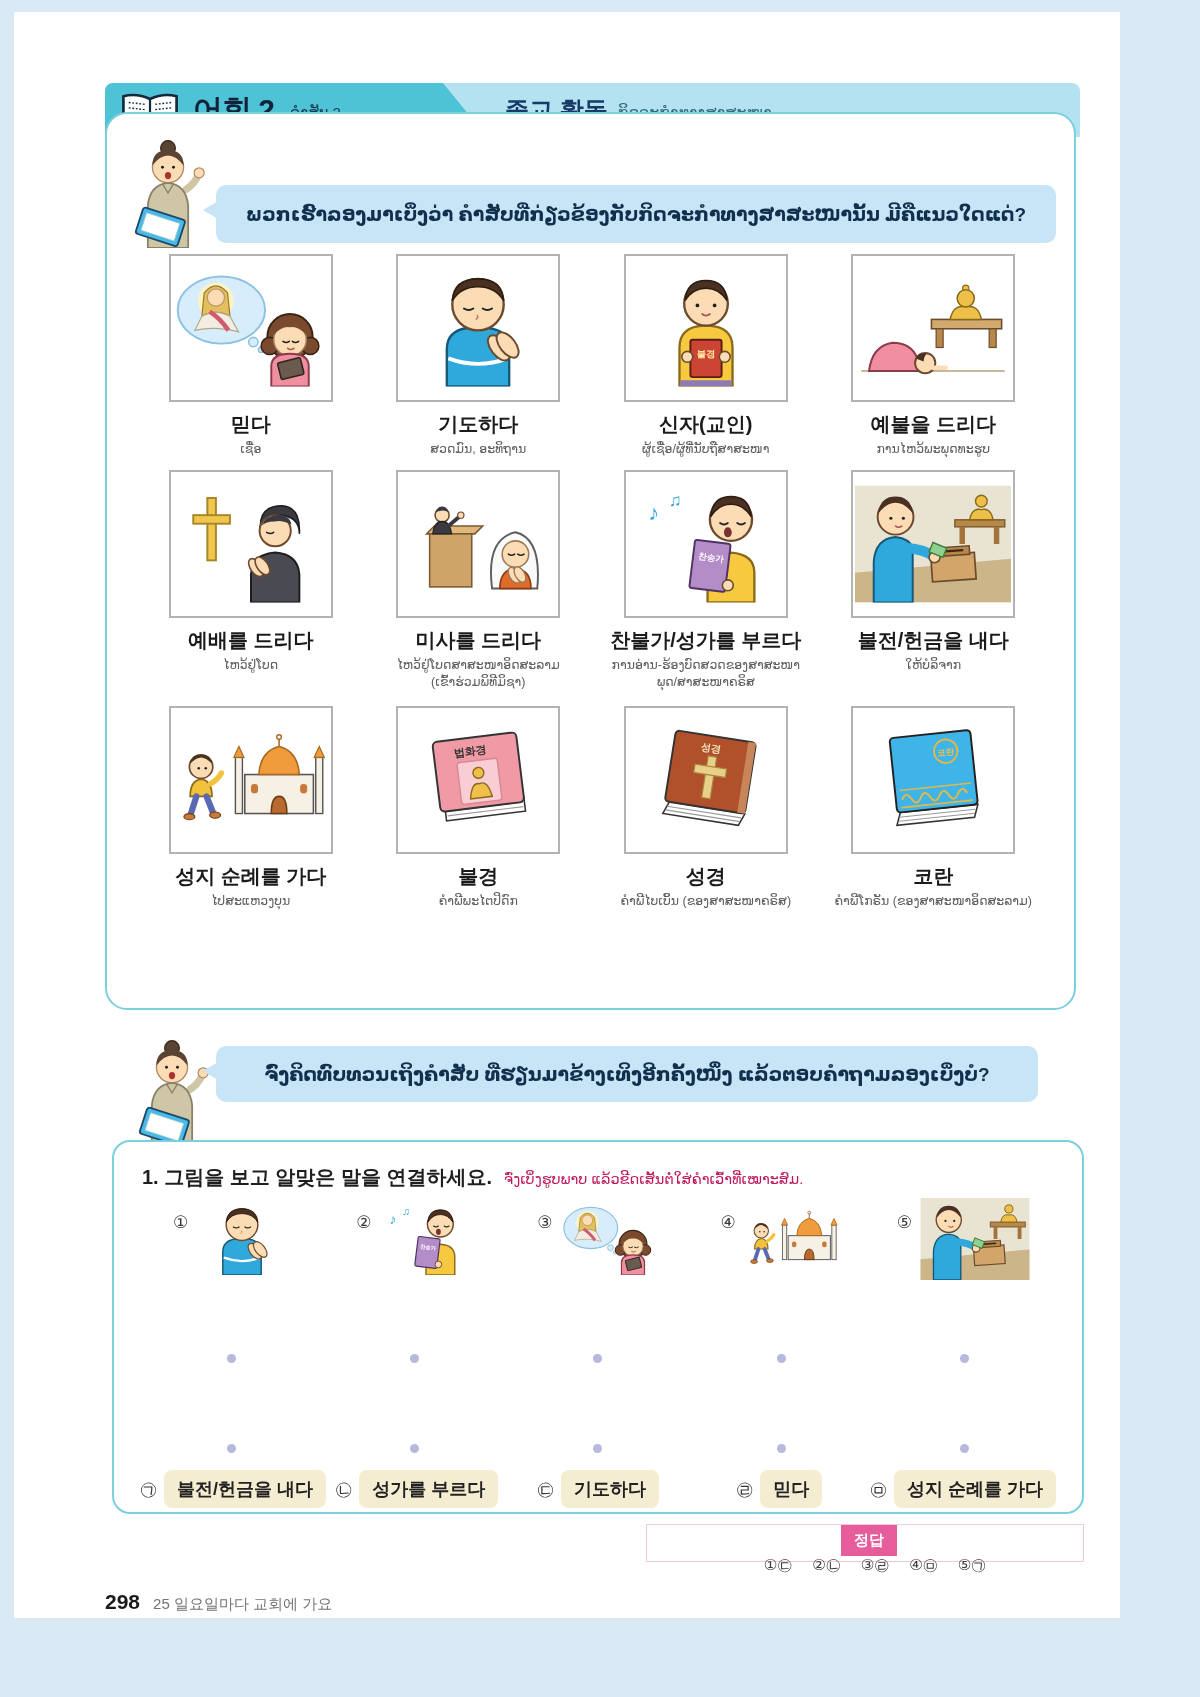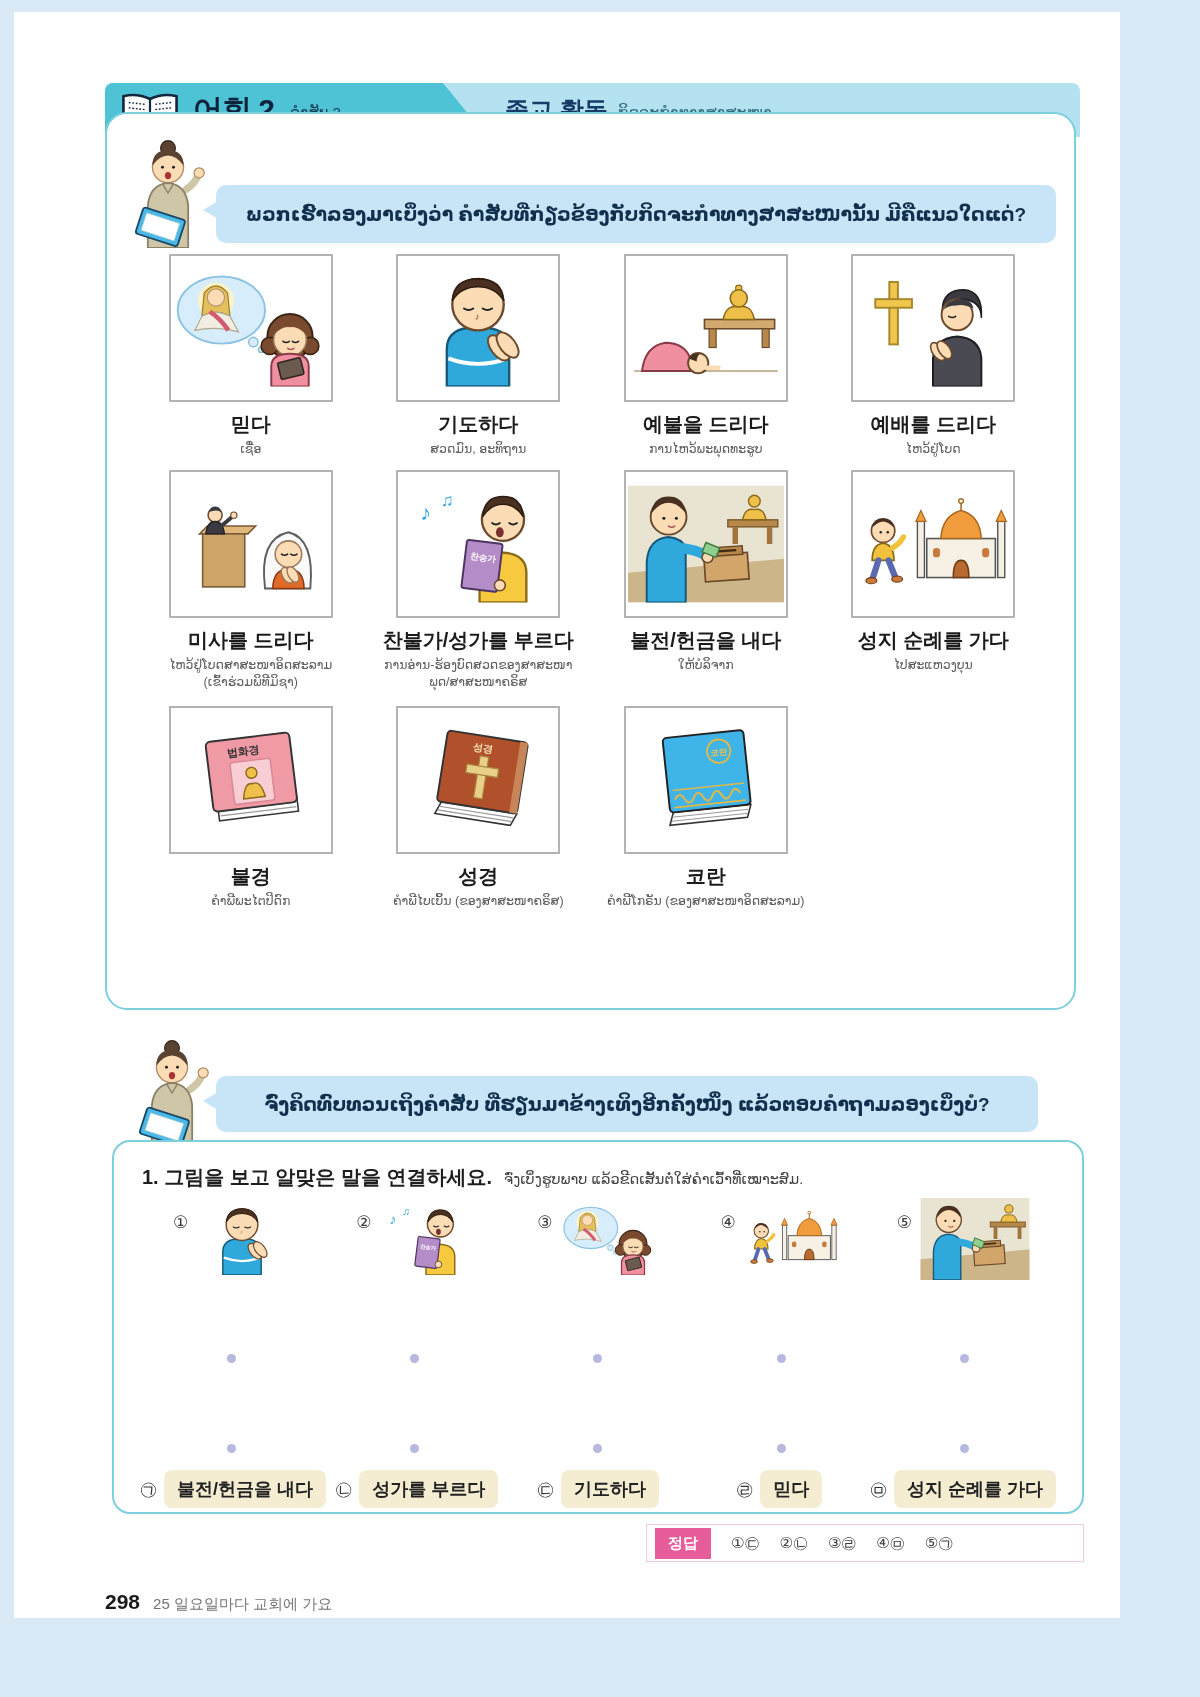--- a/index.html
+++ b/index.html
@@ -23,54 +23,54 @@
   .vpanel{position:absolute;left:91px;top:100px;width:971px;height:898px;background:#fff;
           border:2.5px solid #7ccfdd;border-radius:22px;box-sizing:border-box;}
   .teacher{position:absolute;width:92px;height:110px;}
   .t1{left:108px;top:126px;}
   .t2{left:112px;top:1026px;}
   .bubble{position:absolute;background:#c8e5f7;border-radius:10px;display:flex;align-items:center;
           justify-content:center;font-size:19px;font-weight:bold;color:#10304e;}
   .bubble:before{content:"";position:absolute;left:-13px;top:16px;border-top:9px solid transparent;
           border-bottom:9px solid transparent;border-right:15px solid #c8e5f7;}
   .b1{left:202px;top:173px;width:840px;height:58px;text-align:right;}
-  .b2{left:202px;top:1064px;width:822px;height:56px;}
+  .b2{left:202px;top:1034px;width:822px;height:56px;}
 
   .vgrid{position:absolute;left:128px;top:242px;width:900px;display:grid;
          grid-template-columns:repeat(4,1fr);grid-template-rows:216px 236px auto;column-gap:10px;}
   .vcell{display:flex;flex-direction:column;align-items:center;}
   .vimg{width:164px;height:148px;border:2px solid #b3b3b3;background:#fff;box-sizing:border-box;
         display:flex;align-items:center;justify-content:center;overflow:hidden;}
   .vimg svg{display:block;}
   .vko{font-size:20px;font-weight:bold;color:#1b1b1b;margin-top:9px;white-space:nowrap;}
   .vlo{font-size:12.5px;color:#5d5d5d;margin-top:3px;line-height:1.35;max-width:200px;text-align:center;}
 
   
   .expanel{position:absolute;left:98px;top:1128px;width:972px;height:374px;background:#fff;
            border:2.5px solid #7ccfdd;border-radius:18px;box-sizing:border-box;padding-left:40px;}
   .extitle{position:absolute;left:28px;top:22px;display:flex;align-items:baseline;gap:12px;}
   .extitle-ko{font-size:20px;font-weight:bold;color:#1e1e1e;}
-  .extitle-lo{font-size:14.5px;color:#404040;}
+  .extitle-lo{font-size:14.5px;color:#be185d;}
   .exrow{position:absolute;left:26px;width:916px;display:grid;grid-template-columns:repeat(5,1fr);}
   .ex-items{top:56px;}
   .ex-item{display:flex;align-items:center;justify-content:center;gap:6px;}
   .ex-num{font-size:17px;color:#3a3a3a;align-self:flex-start;margin-top:14px;}
   .ex-dots1{top:212px;}
   .ex-dots2{top:302px;}
   .dotcell{display:flex;justify-content:center;}
   .dot{width:9px;height:9px;border-radius:50%;background:#b6b9dd;}
   .ex-opts{top:328px;}
   .opt{display:flex;align-items:center;justify-content:center;gap:7px;}
   .opt-letter{font-size:17px;color:#333;}
   .opt-box{background:#f4edd2;border-radius:8px;padding:7px 13px;font-size:18px;font-weight:600;
            color:#222;white-space:nowrap;}
 
   
   .answers{position:absolute;left:632px;top:1512px;width:438px;height:38px;border:1.5px solid #f3cadb;
-           background:#fff;display:flex;align-items:center;box-sizing:border-box;}
+           background:#fff;display:flex;align-items:center;box-sizing:border-box;flex-direction:column;}
   .ak-label{background:#e75d9b;color:#fff;font-size:15px;font-weight:bold;padding:6px 13px;margin-left:8px;}
   .ak-list{display:flex;gap:20px;margin-left:20px;font-size:15px;color:#3c3c3c;}
   .footer{position:absolute;left:91px;top:1566px;display:flex;align-items:baseline;gap:13px;margin-top:12px;}
   .pageno{font-size:21px;font-weight:bold;color:#1a1a1a;}
   .booktitle{font-size:15px;color:#737373;}
 </style>
 </head>
 <body>
 
 <svg width="0" height="0" style="position:absolute">
@@ -344,20 +344,29 @@
           <svg width="156" height="142" viewBox="0 0 200 150">
               <use href="#sym-pray"></use>
             </svg>
         </div>
         <div class="vko">기도하다</div>
         <div class="vlo">ສວດມົນ, ອະທິຖານ</div>
       </div>
       <div class="vcell">
         <div class="vimg">
           <svg width="156" height="142" viewBox="0 0 200 150">
+              <use href="#sym-believer"></use>
+            </svg>
+        </div>
+        <div class="vko">신자(교인)</div>
+        <div class="vlo">ຜູ້ເຊື່ອ/ຜູ້ທີ່ນັບຖືສາສະໜາ</div>
+      </div>
+      <div class="vcell">
+        <div class="vimg">
+          <svg width="156" height="142" viewBox="0 0 200 150">
               <use href="#sym-bow"></use>
             </svg>
         </div>
         <div class="vko">예불을 드리다</div>
         <div class="vlo">ການໄຫວ້ພະພຸດທະຮູບ</div>
       </div>
       <div class="vcell">
         <div class="vimg">
           <svg width="156" height="142" viewBox="0 0 200 150">
               <use href="#sym-worship"></use>

